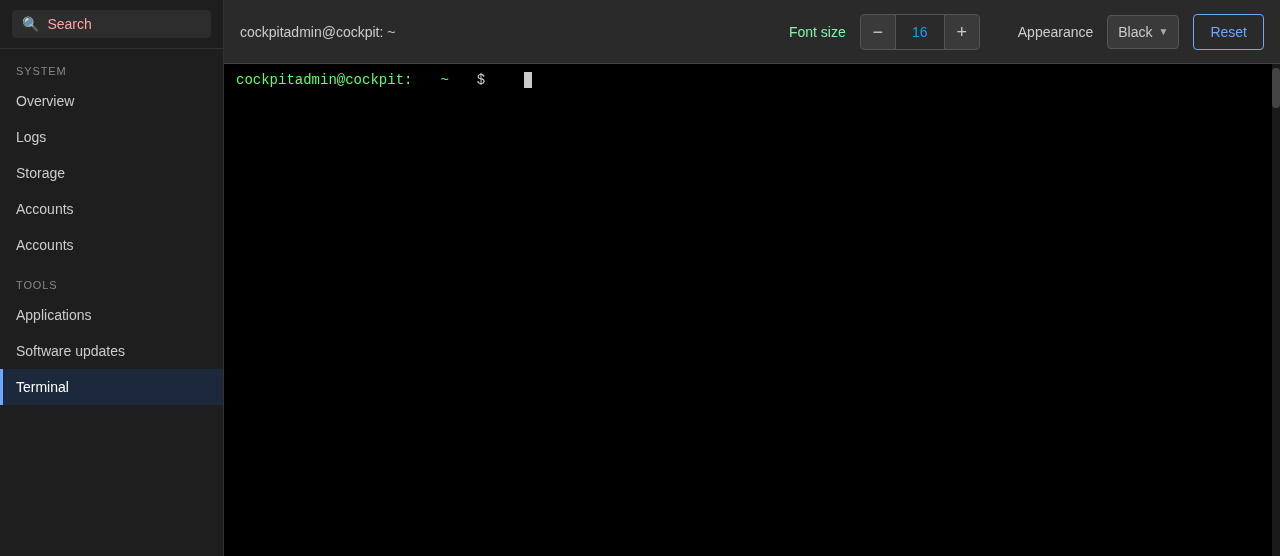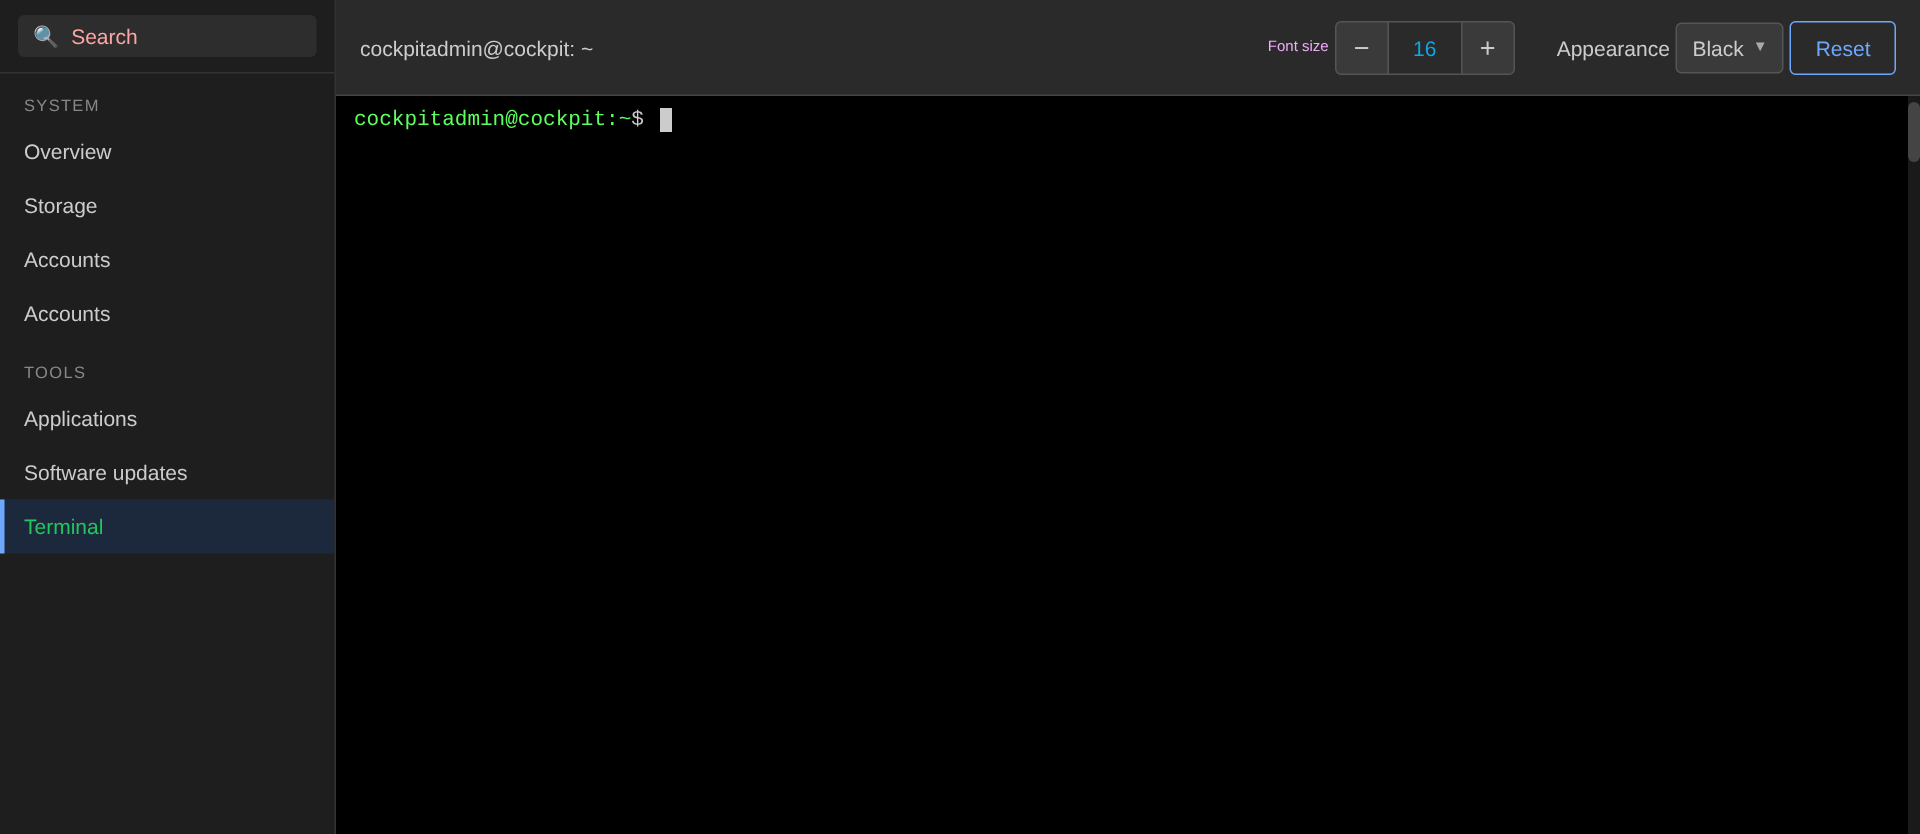--- a/index.html
+++ b/index.html
@@ -62,21 +62,21 @@
       padding: 10px 16px;
       color: #ccc;
       font-size: 14px;
       cursor: pointer;
       display: flex;
       align-items: flex-start;
     }
 
     .sidebar-item.active {
       background: #0d6efd22;
-      color: #22c55e;
+      color: #ffffff;
       border-left: 3px solid #6ea8fe;
       padding-left: 13px;
     }
 
     
     #main {
       flex: 1;
       display: flex;
       flex-direction: column;
       height: 100%;
@@ -84,32 +84,32 @@
     }
 
     
     #terminal-header {
       background: #2a2a2a;
       display: flex;
       align-items: center;
       padding: 0 16px;
       height: 64px;
       border-bottom: 1px solid #444;
-      gap: 4px;
+      gap: 14px;
     }
 
     .terminal-title {
       color: #ccc;
       font-size: 14px;
       flex: 1;
     }
 
     .font-size-label {
-      color: #f0abfc;
-      font-size: 10px;
+      color: #86efac;
+      font-size: 14px;
     }
 
     .font-size-controls {
       display: flex;
       align-items: center;
       gap: 0;
     }
 
     .font-btn {
       background: #3a3a3a;
@@ -189,20 +189,21 @@
       padding: 8px 12px;
       overflow: hidden;
       position: relative;
     }
 
     .terminal-line {
       font-family: 'Courier New', monospace;
       font-size: 14px;
       display: flex;
       align-items: center;
+      gap: 28px;
     }
 
     .prompt-user {
       color: #5dff5d;
     }
 
     .prompt-path {
       color: #5dff5d;
     }
 
@@ -252,20 +253,23 @@
       <span class="search-label">Search</span>
     </div>
   </div>
 
   <div class="sidebar-section-label">System</div>
 
   <div class="sidebar-item">
     <span>Overview</span>
   </div>
   <div class="sidebar-item">
+    <span>Logs</span>
+  </div>
+  <div class="sidebar-item">
     <span>Storage</span>
   </div>
   <div class="sidebar-item">
     <span>Accounts</span>
   </div>
   <div class="sidebar-item">
     <span>Accounts</span>
   </div>
 
   <div class="sidebar-section-label">Tools</div>

